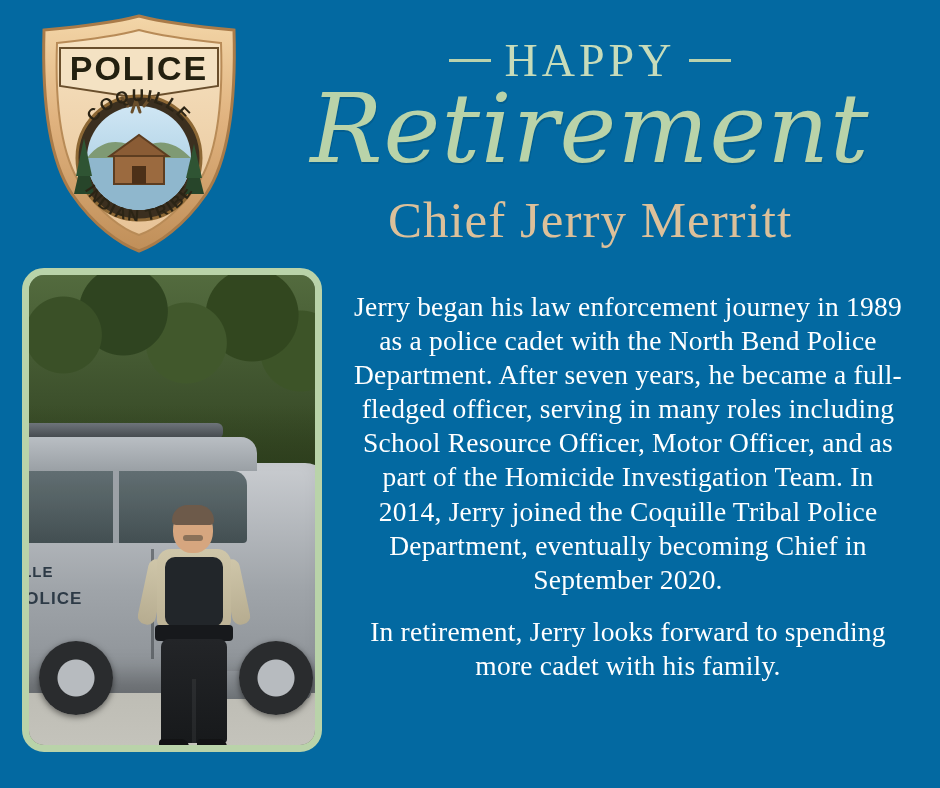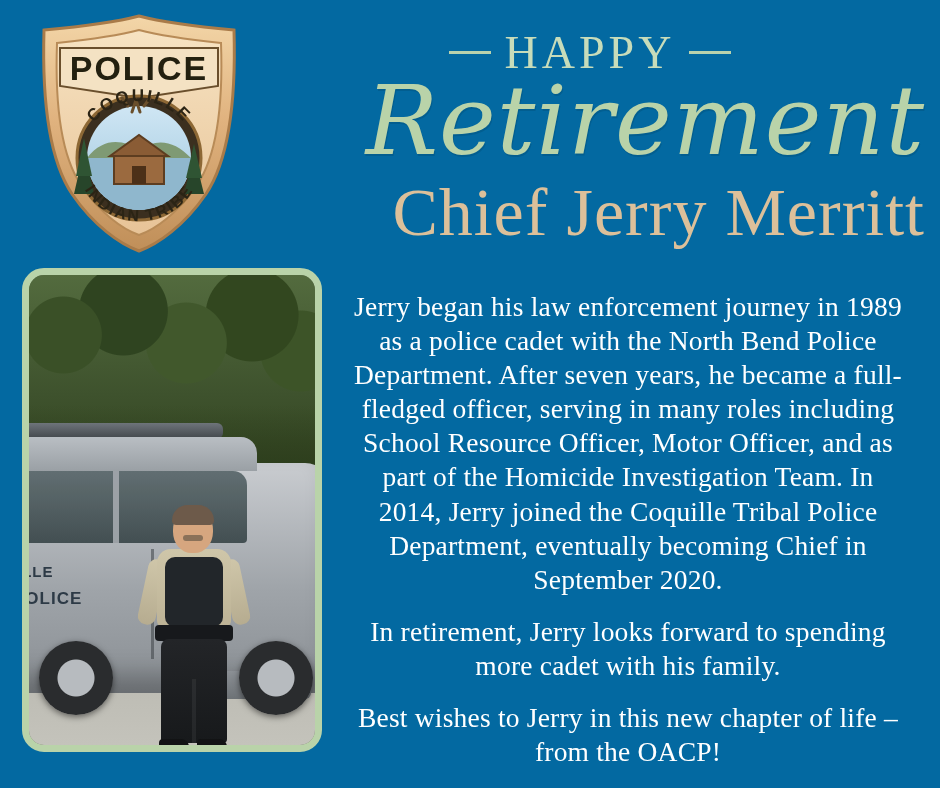--- a/index.html
+++ b/index.html
@@ -24,24 +24,24 @@
     top: 8px;
     width: 250px;
     height: 250px;
   }
   #badge-wrap svg { display: block; }
 
   
   #heading-block {
     position: absolute;
     left: 255px;
-    top: 18px;
+    top: 26px;
     width: 670px;
     height: 245px;
-    text-align: right;
+    text-align: center;
   }
   #happy-line {
     display: flex;
     align-items: center;
     justify-content: center;
     gap: 14px;
     margin-top: 8px;
   }
   #happy-line .rule {
     display: block;
@@ -61,23 +61,23 @@
     font-style: italic;
     font-size: 96px;
     line-height: 0.96;
     color: #b9d3a9;
     margin-top: -4px;
     letter-spacing: 1px;
     text-shadow: 1px 2px 0 rgba(0,0,0,0.10);
   }
   #chief-name {
     font-family: "Liberation Serif", serif;
-    font-size: 68px;
+    font-size: 51px;
     color: #dcc09a;
-    margin-top: 6px;
+    margin-top: 16px;
     letter-spacing: 1px;
   }
 
   
   #photo-frame {
     position: absolute;
     left: 22px;
     top: 268px;
     width: 300px;
     height: 484px;
@@ -348,16 +348,15 @@
         <div class="off-stache"></div>
         <div class="off-bootL"></div>
         <div class="off-bootR"></div>
       </div>
     </div>
   </div>
 
   <div id="body-text">
     <p id="body-p1">Jerry began his law enforcement journey in 1989 as a police cadet with the North Bend Police Department. After seven years, he became a full-fledged officer, serving in many roles including School Resource Officer, Motor Officer, and as part of the Homicide Investigation Team. In 2014, Jerry joined the Coquille Tribal Police Department, eventually becoming Chief in September 2020.</p>
     <p id="body-p2">In retirement, Jerry looks forward to spending more cadet with his family.</p>
-    <p id="body-p3">Best wishes to Jerry in this new chapter of life – from the OACP!</p>
   </div>
 
 </div>
 
 </body></html>

